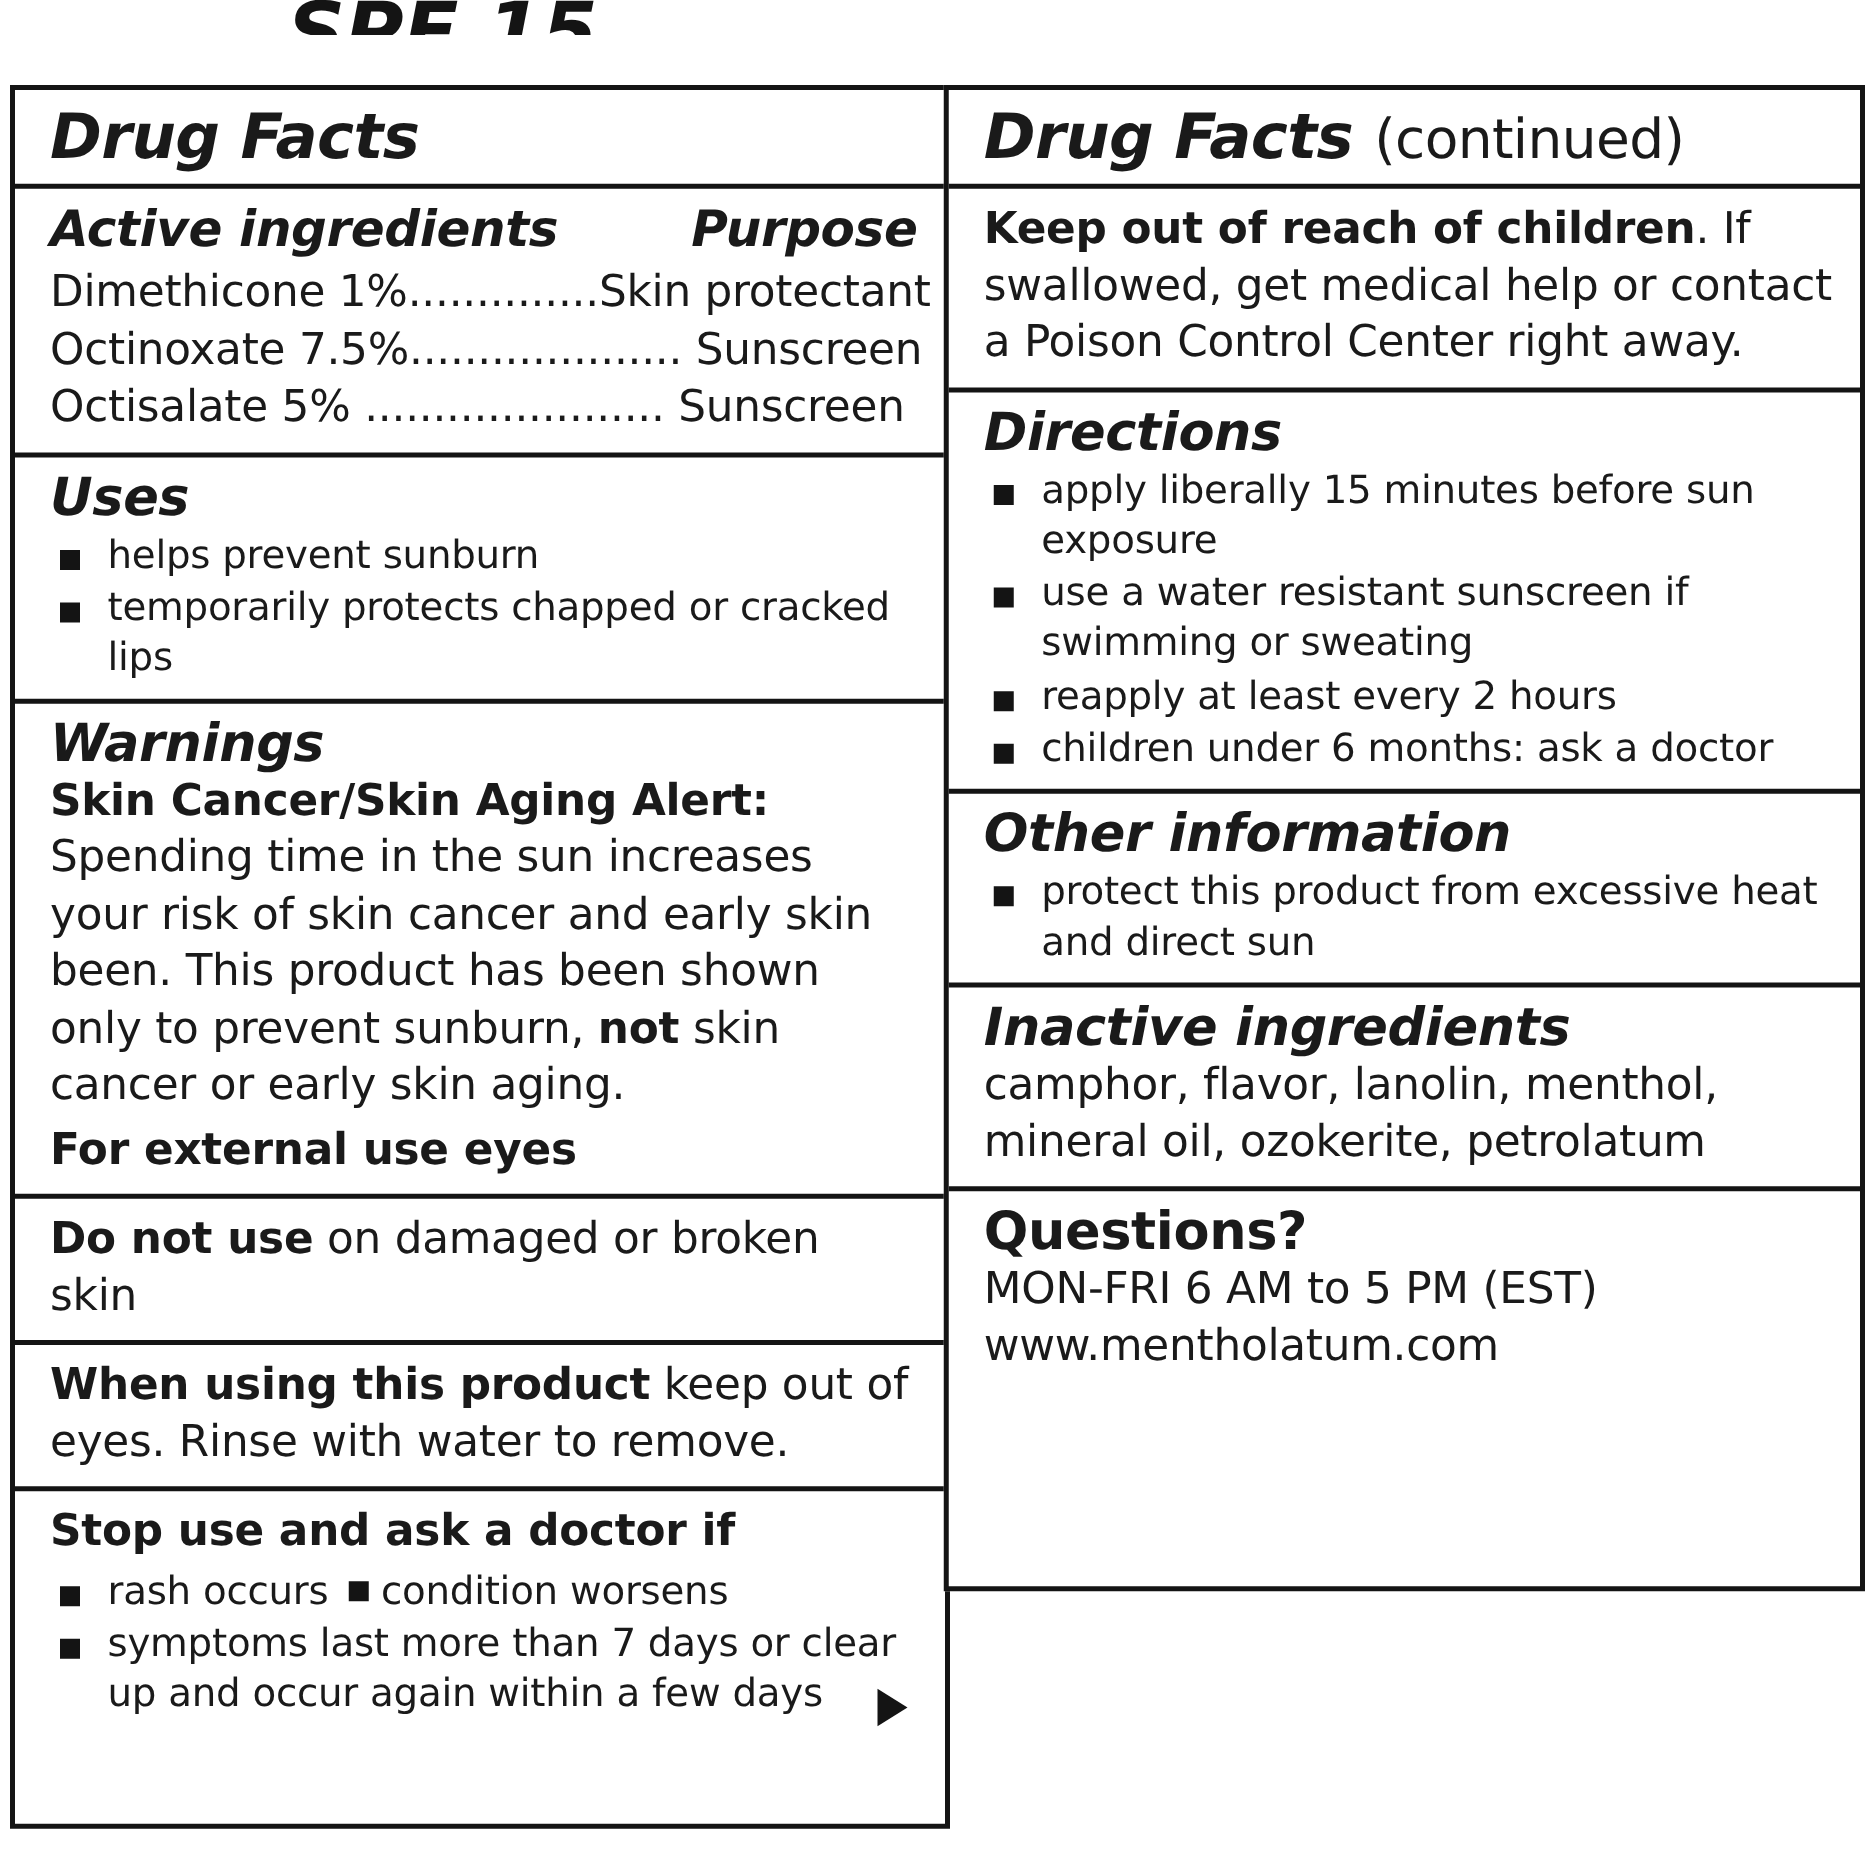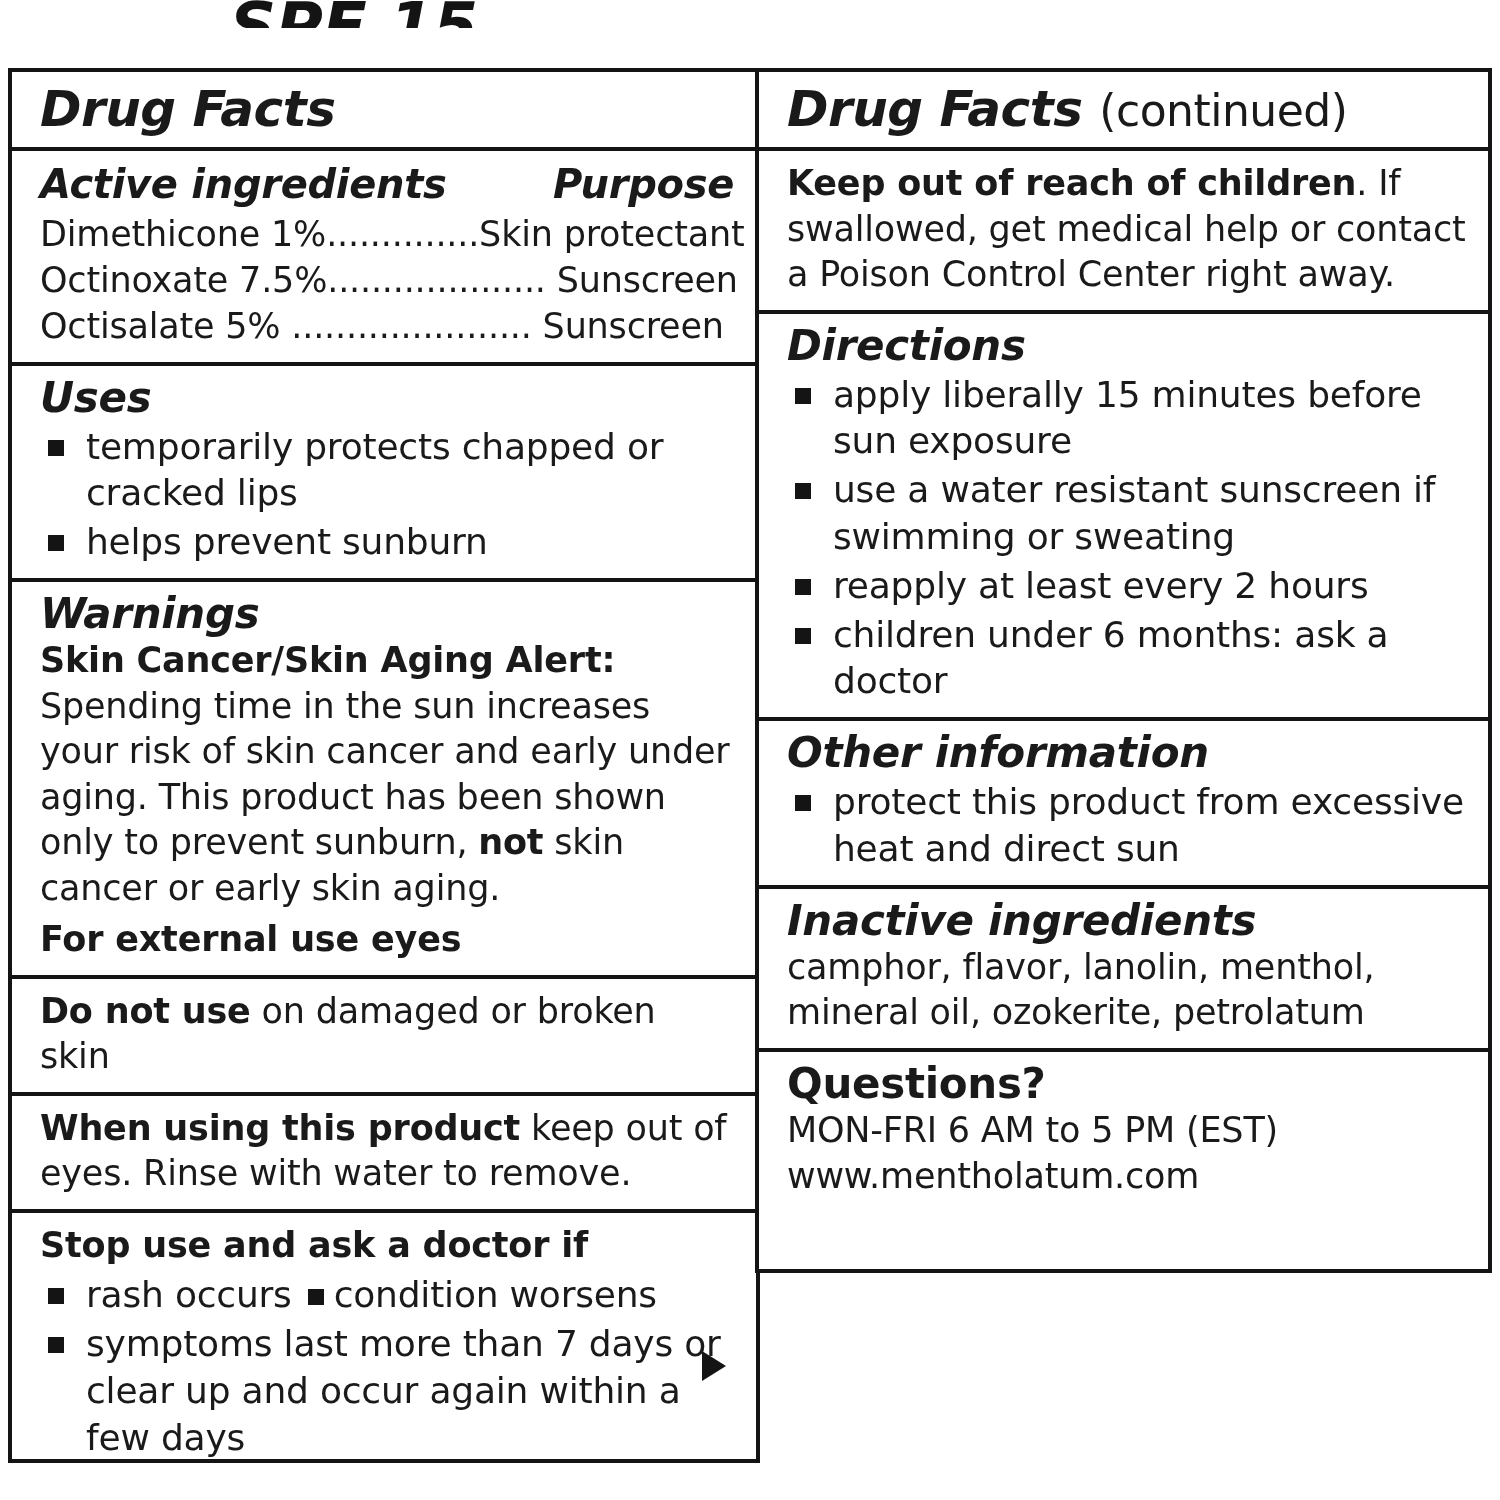--- a/index.html
+++ b/index.html
@@ -103,21 +103,21 @@
   .body b { font-weight: bold; }
 
   ul.bullets {
     list-style: none;
     margin: 4px 0 4px 0;
     padding: 0;
   }
   ul.bullets li {
     position: relative;
     padding-left: 46px;
-    font-size: 36px;
+    font-size: 31px;
     line-height: 1.30;
     letter-spacing: -0.2px;
     margin-bottom: 2px;
   }
   ul.bullets li::before {
     content: "";
     position: absolute;
     left: 8px;
     top: 16px;
     width: 16px;
@@ -177,29 +177,29 @@
         <span>Purpose</span>
       </div>
       <div class="ing-line">Dimethicone 1%..............Skin protectant</div>
       <div class="ing-line">Octinoxate 7.5%.................... Sunscreen</div>
       <div class="ing-line">Octisalate 5% ...................... Sunscreen</div>
 
       <hr class="rule-full">
 
       <div class="sec-head">Uses</div>
       <ul class="bullets">
+        <li>helps prevent sunburn</li>
         <li>temporarily protects chapped or cracked lips</li>
-        <li>helps prevent sunburn</li>
       </ul>
 
       <hr class="rule-full">
 
       <div class="sec-head">Warnings</div>
       <div class="body">
-        <b>Skin Cancer/Skin Aging Alert:</b><span> Spending time in the sun increases your risk of skin cancer and early under aging. This product has been shown only to prevent sunburn, </span><b>not</b><span> skin cancer or early skin aging.</span>
+        <b>Skin Cancer/Skin Aging Alert:</b><span> Spending time in the sun increases your risk of skin cancer and early skin been. This product has been shown only to prevent sunburn, </span><b>not</b><span> skin cancer or early skin aging.</span>
       </div>
       <div class="spacer-sm"></div>
       <div class="body">
         <b>For external use eyes</b>
       </div>
 
       <hr class="rule-full">
 
       <div class="body">
         <b>Do not use</b><span> on damaged or broken skin</span>

